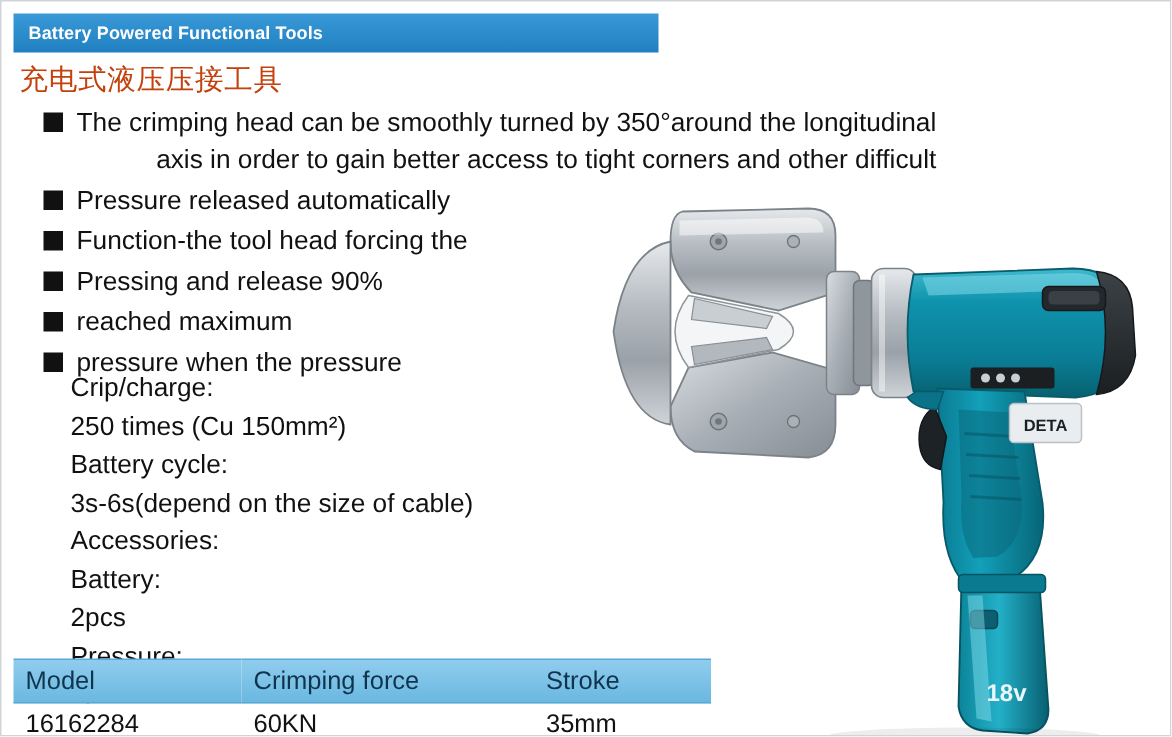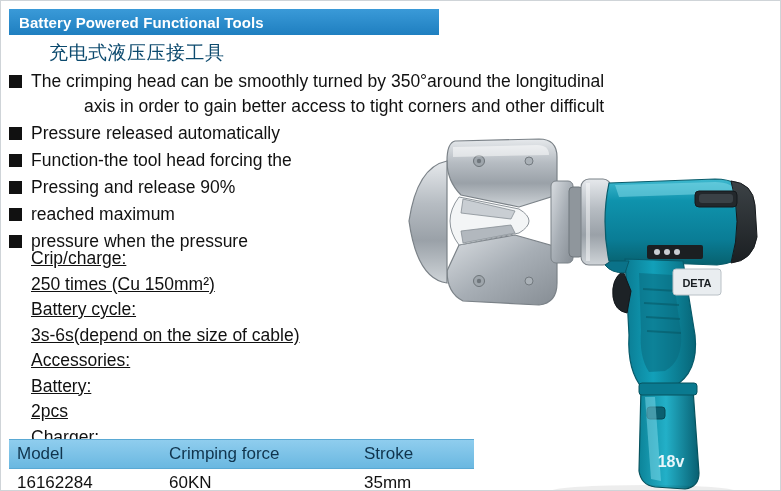--- a/index.html
+++ b/index.html
@@ -30,42 +30,41 @@
     width: 430px;
     height: 26px;
     background: #2f8fcf;
     background: linear-gradient(180deg, #3a9ad8 0%, #1f7fc0 100%);
     display: flex;
     align-items: center;
     padding-left: 10px;
   }
   .title-bar .title-text {
     color: #ffffff;
-    font-size: 15px;
+    font-size: 12px;
     font-weight: bold;
     letter-spacing: 0.1px;
     white-space: nowrap;
   }
 
   
   .subtitle-cn {
     position: absolute;
     left: 12px;
     top: 39px;
     font-size: 19px;
-    color: #0c4a6e;
+    color: #c2410c;
     letter-spacing: 0.5px;
     white-space: nowrap;
-    margin-left: 36px;
   }
 
   
   .bullets {
     position: absolute;
-    left: 8px;
+    left: 28px;
     top: 68px;
     width: 720px;
   }
   .bullet-row {
     display: flex;
     align-items: flex-start;
     margin-bottom: 2px;
   }
   .bullet-mark {
     width: 13px;
@@ -79,26 +78,25 @@
     font-size: 17.5px;
     line-height: 25px;
     color: #111111;
     max-width: 700px;
   }
   .bullet-text .line2 { display: block; text-align: right; }
 
   
   .specs {
     position: absolute;
-    left: 30px;
+    left: 46px;
     top: 245px;
     font-size: 17.5px;
     line-height: 25.5px;
     color: #111111;
-    text-decoration: underline;
   }
   .spec-line { white-space: pre; }
   .spec-kv { display: flex; flex-direction: column; }
   .spec-kv .k { width: 130px; }
   .spec-kv .v { }
 
   
   .spec-table {
     position: absolute;
     left: 8px;
@@ -194,21 +192,21 @@
     <div class="spec-line">Crip/charge:</div>
     <div class="spec-line">250 times (Cu 150mm²)</div>
     <div class="spec-line">Battery cycle:</div>
     <div class="spec-line">3s-6s(depend on the size of cable)</div>
     <div class="spec-line">Accessories:</div>
     <div class="spec-kv">
       <span class="k">Battery:</span>
       <span class="v">2pcs</span>
     </div>
     <div class="spec-kv">
-      <span class="k">Charger:</span>
+      <span class="k">Pressure:</span>
       <span class="v">1pc</span>
     </div>
   </div>
 
   <div class="photo">
     <svg width="420" height="371" viewBox="0 0 420 371" xmlns="http://www.w3.org/2000/svg">
       <defs>
         <linearGradient id="steelG" x1="0" y1="0" x2="0" y2="1">
           <stop offset="0%" stop-color="#e6e9ec"></stop>
           <stop offset="35%" stop-color="#b6bcc2"></stop>

